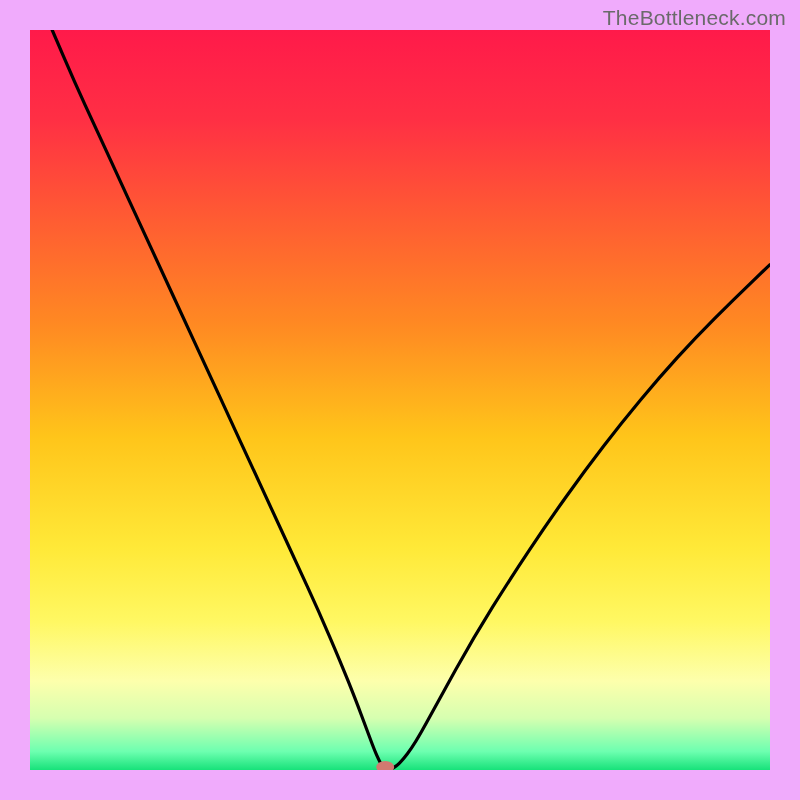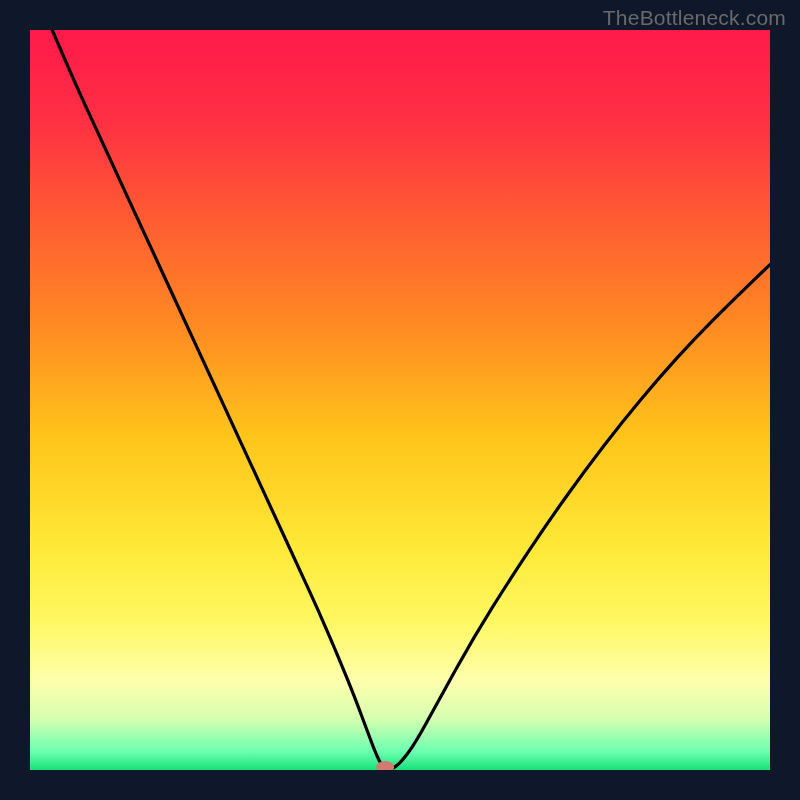--- a/index.html
+++ b/index.html
@@ -7,21 +7,21 @@
     padding: 0;
     width: 800px;
     height: 800px;
     overflow: hidden;
     font-family: Arial, sans-serif;
   }
   .chart-container {
     position: relative;
     width: 800px;
     height: 800px;
-    background: #0f172a;
+    background: #f0abfc;
   }
   .plot-area {
     position: absolute;
     left: 30px;
     top: 30px;
     width: 740px;
     height: 740px;
   }
   .watermark {
     position: absolute;

